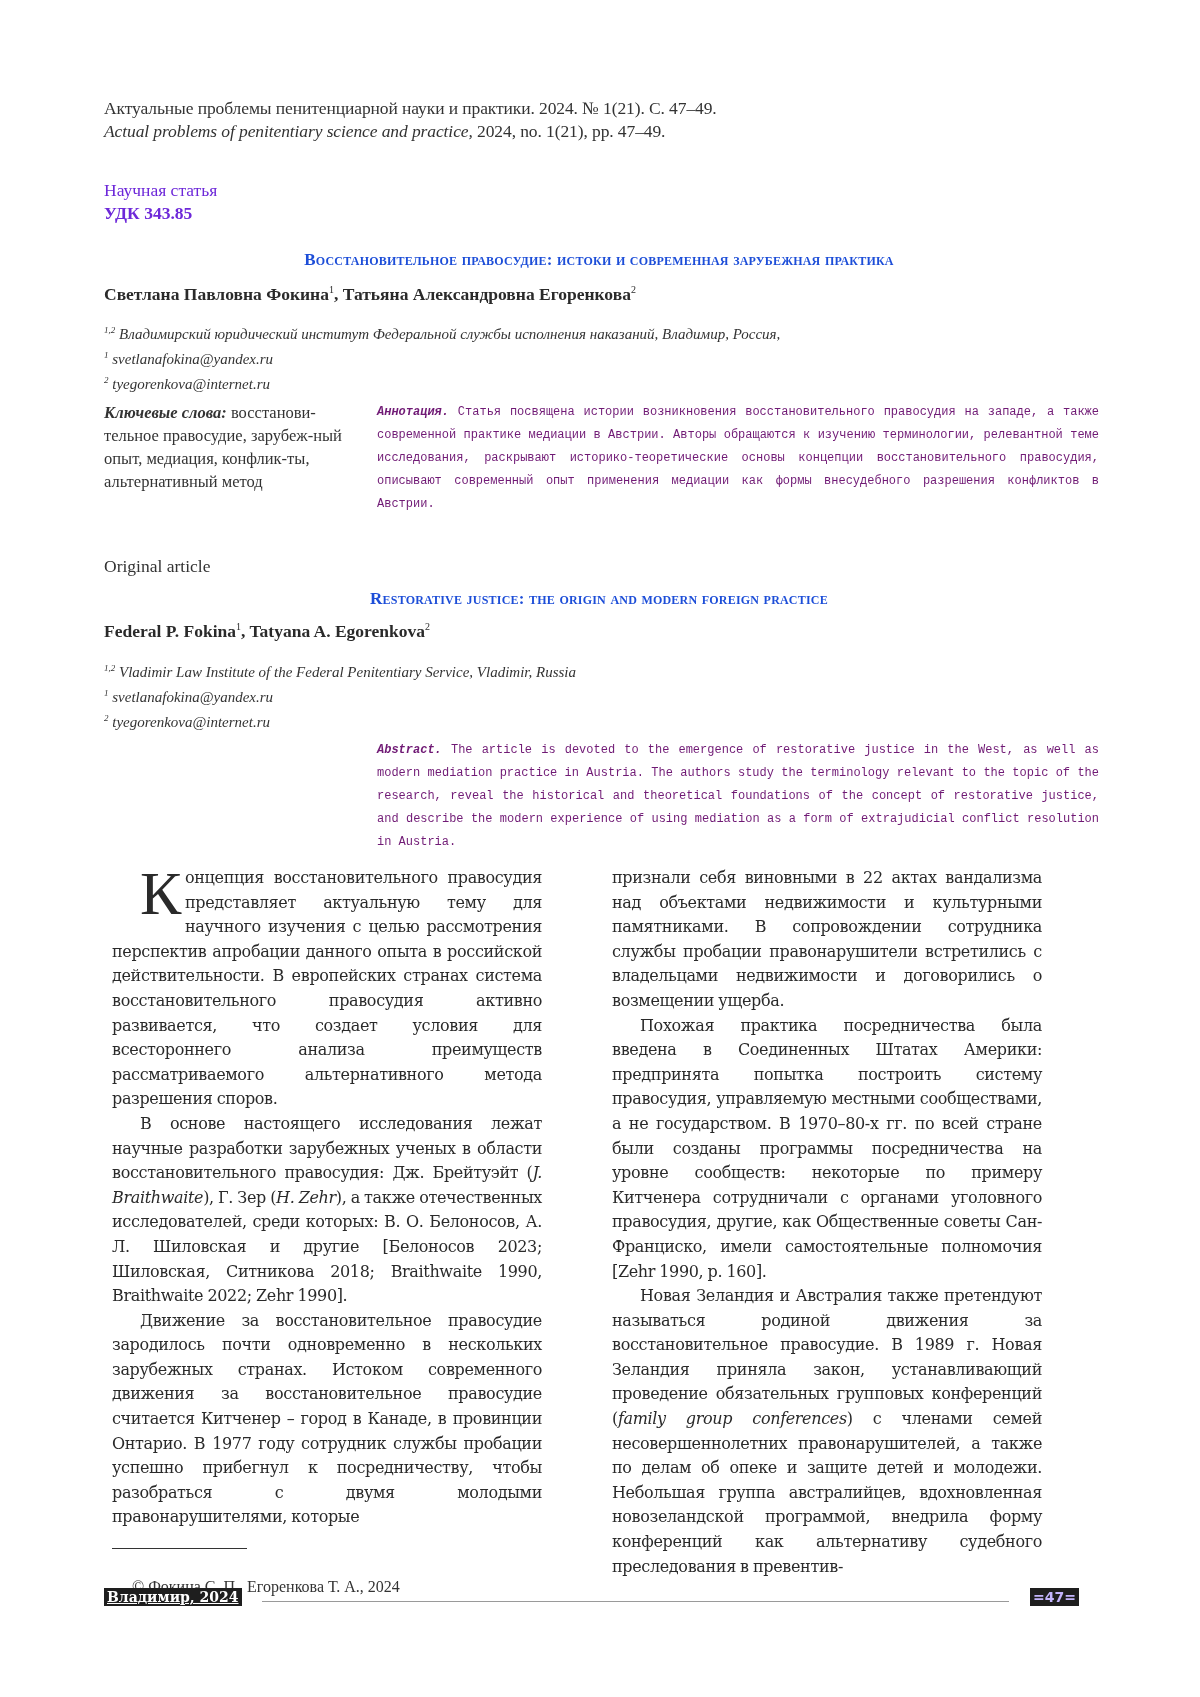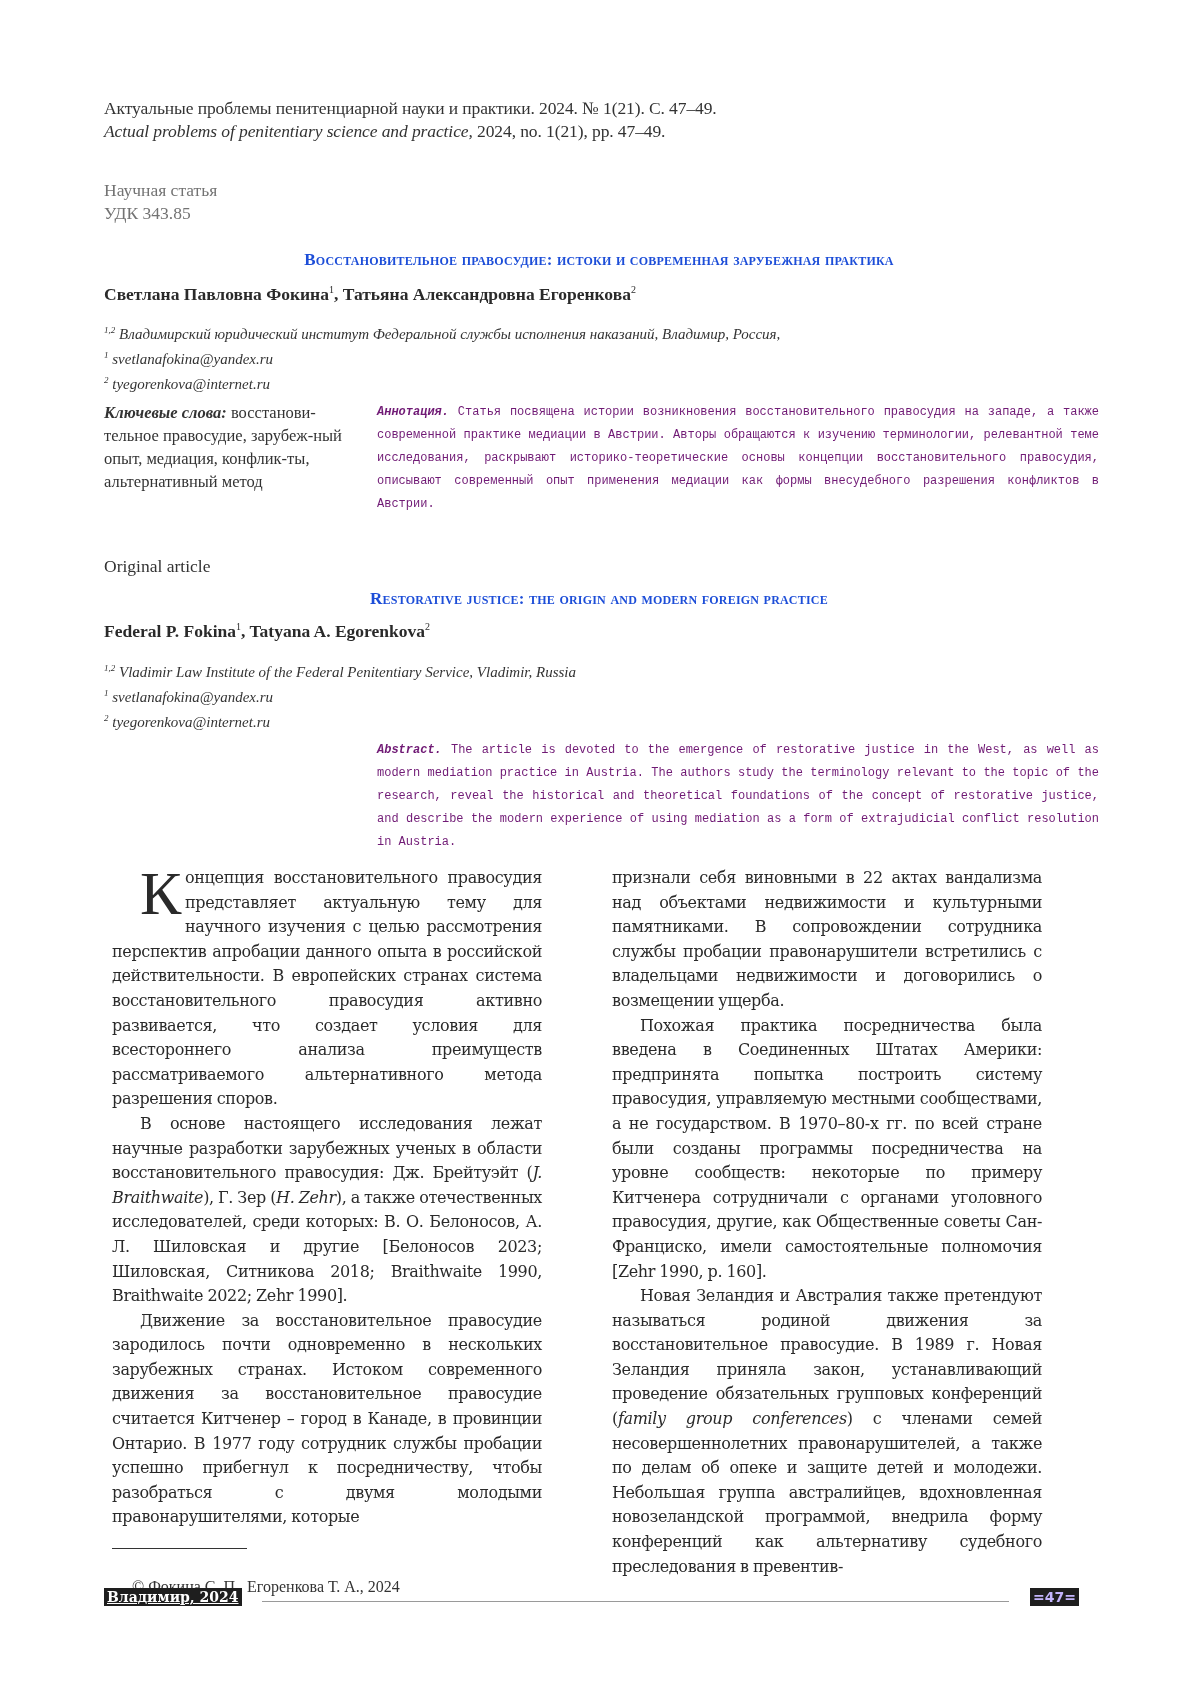--- a/index.html
+++ b/index.html
@@ -4,23 +4,23 @@
 <style>
   html, body { margin: 0; padding: 0; background: #ffffff; }
   body { width: 1200px; height: 1697px; position: relative; overflow: hidden; color: #2a2a2a; }
   .page { position: absolute; left: 0; top: 0; width: 1200px; height: 1190px; }
 
   .journal-line { position: absolute; left: 104px; font-family: "Liberation Serif", serif; font-size: 17.5px; color: #333; white-space: nowrap; letter-spacing: -0.1px; }
   .journal-ru { top: 98px; }
   .journal-en { top: 121px; }
   .journal-en i { font-style: italic; }
 
-  .type-line { position: absolute; left: 104px; font-family: "Liberation Serif", serif; font-size: 17.5px; color: #737373; }
+  .type-line { position: absolute; left: 104px; font-family: "Liberation Serif", serif; font-size: 17.5px; color: #6d28d9; }
   .type-ru { top: 180px; }
-  .udk { top: 203px; }
+  .udk { top: 203px; font-weight: bold; }
 
   .title { position: absolute; left: 104px; width: 990px; text-align: center; font-family: "Liberation Serif", serif; font-weight: bold; font-variant: small-caps; font-size: 17px; color: #1d4ed8; letter-spacing: 0.2px; }
   .title-ru { top: 250px; }
   .title-en { top: 589px; }
 
   .authors { position: absolute; left: 104px; font-family: "Liberation Serif", serif; font-weight: bold; font-size: 17.5px; color: #2a2a2a; }
   .authors sup { font-size: 10px; font-weight: normal; }
   .authors-ru { top: 284px; }
   .authors-en { top: 621px; }
 

